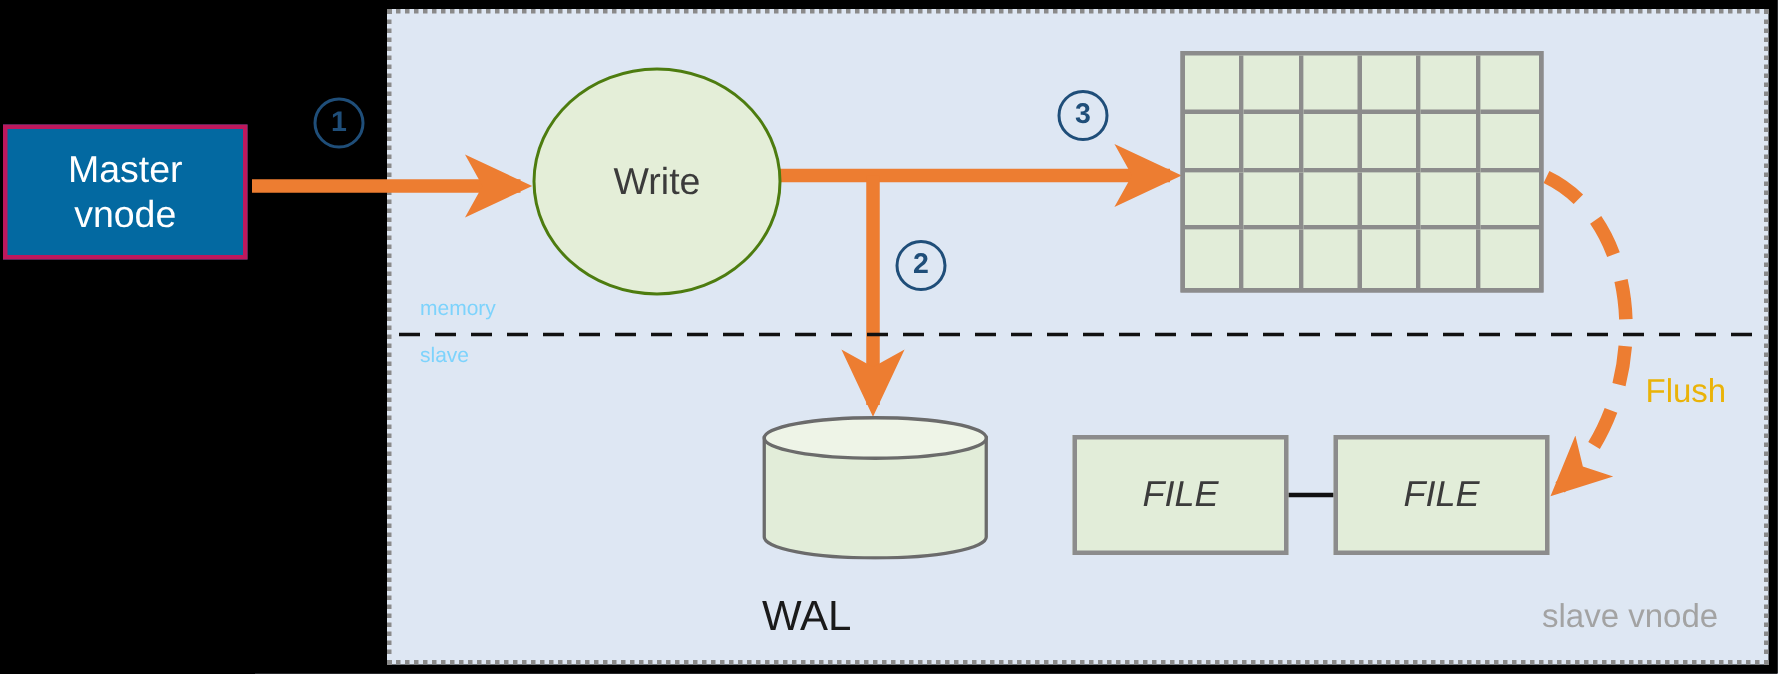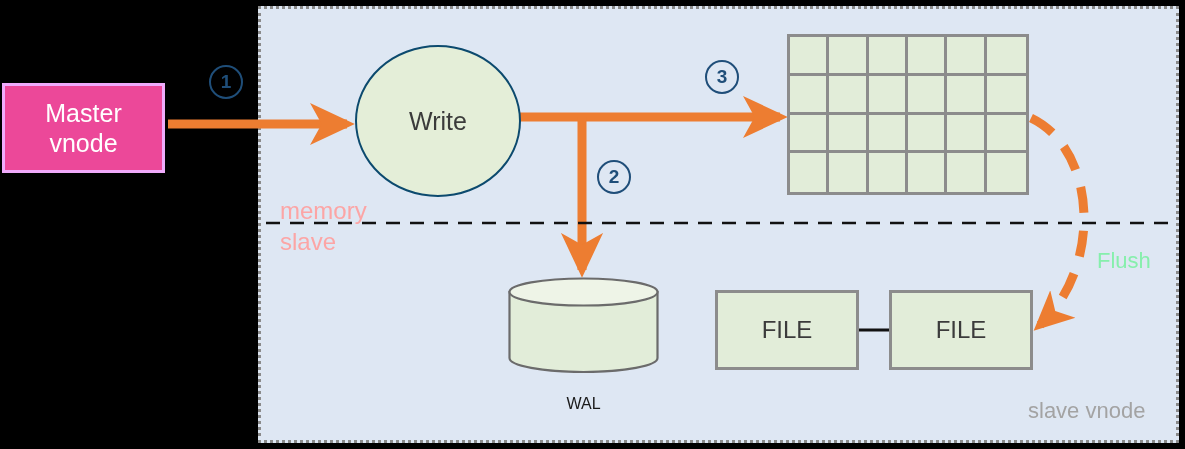--- a/index.html
+++ b/index.html
@@ -26,22 +26,22 @@
     border: 3px dotted #8a8a8a;
     box-sizing: border-box;
   }
   
   #master-box {
     position: absolute;
     left: 2px;
     top: 83px;
     width: 163px;
     height: 90px;
-    background: #ec4899;
-    border: 3px solid #f0abfc;
+    background: #0369a1;
+    border: 3px solid #be185d;
     box-sizing: border-box;
     color: #ffffff;
     font-size: 25px;
     line-height: 1.22;
     display: flex;
     align-items: center;
     justify-content: center;
     text-align: center;
     white-space: pre-line;
   }
@@ -74,21 +74,21 @@
   #step-2 { left: 597px; top: 160px; }
   #step-3 { left: 705px; top: 60px; }
   
   #write-circle {
     position: absolute;
     left: 355px;
     top: 45px;
     width: 166px;
     height: 152px;
     background: #e4eed8;
-    border: 2px solid #0c4a6e;
+    border: 2px solid #4d7c0f;
     border-radius: 50%;
     box-sizing: border-box;
     display: flex;
     align-items: center;
     justify-content: center;
     font-size: 25px;
     color: #3b3b3b;
   }
   
   #memtable-grid {
@@ -109,66 +109,66 @@
     background: #e2edd9;
     border-right: 3px solid #8c8c8c;
     border-bottom: 3px solid #8c8c8c;
     box-sizing: border-box;
   }
   #memtable-grid .cell.last-col { border-right: none; }
   #memtable-grid .cell.last-row { border-bottom: none; }
   
   .layer-label {
     position: absolute;
-    font-size: 24px;
-    color: #fca5a5;
+    font-size: 14px;
+    color: #7dd3fc;
   }
   #memory-label { left: 280px; top: 197px; }
   #disk-label   { left: 280px; top: 228px; }
   
   #wal-cylinder {
     position: absolute;
     left: 508px;
     top: 277px;
     width: 151px;
     height: 96px;
   }
   #wal-label {
     position: absolute;
     left: 508px;
     top: 395px;
     width: 151px;
-    text-align: center;
-    font-size: 16px;
+    font-size: 28px;
     color: #1a1a1a;
   }
   
   .file-box {
     position: absolute;
     top: 290px;
     width: 144px;
     height: 80px;
     background: #e2edd9;
     border: 3px solid #8c8c8c;
     box-sizing: border-box;
     display: flex;
     align-items: center;
     justify-content: center;
     font-size: 24px;
     color: #3b3b3b;
+    font-style: italic;
   }
   #file-box-1 { left: 715px; }
   #file-box-2 { left: 889px; }
   
   #flush-label {
     position: absolute;
     left: 1097px;
     top: 248px;
     font-size: 22px;
-    color: #86efac;
+    color: #eab308;
   }
   
   #slave-vnode-label {
     position: absolute;
     left: 1028px;
     top: 398px;
     font-size: 22px;
     color: #a3a3a3;
   }
 </style>

